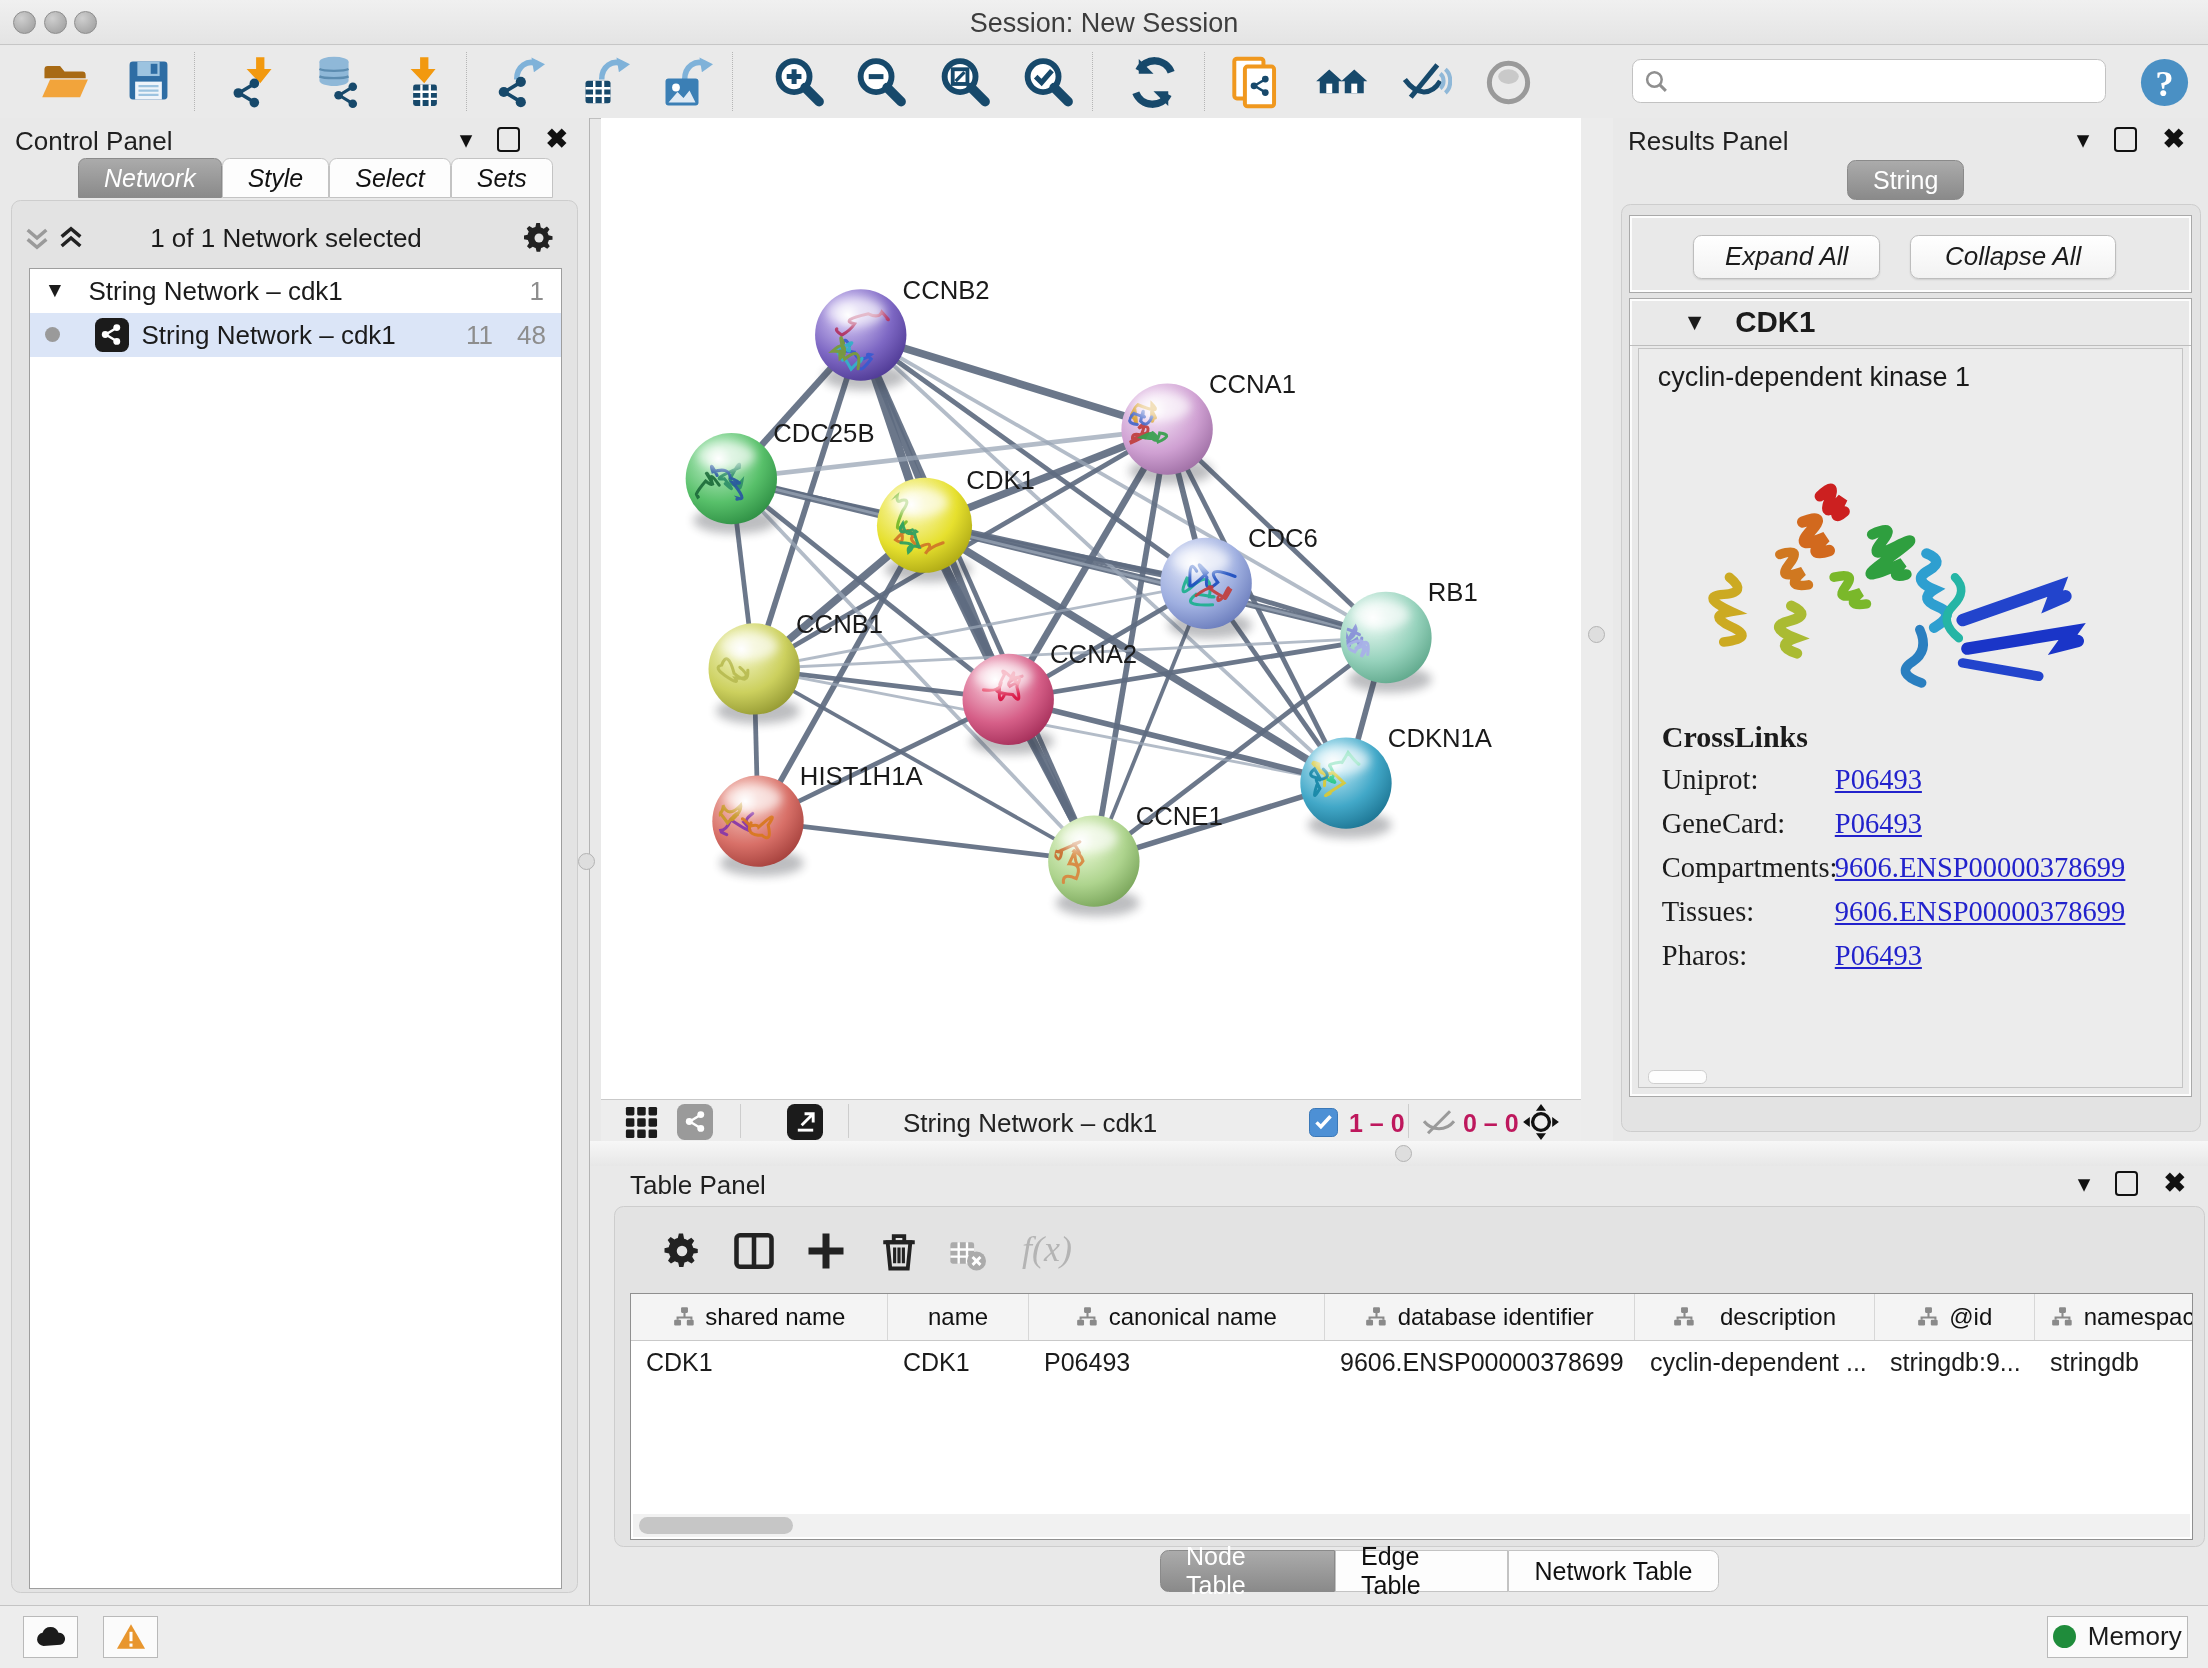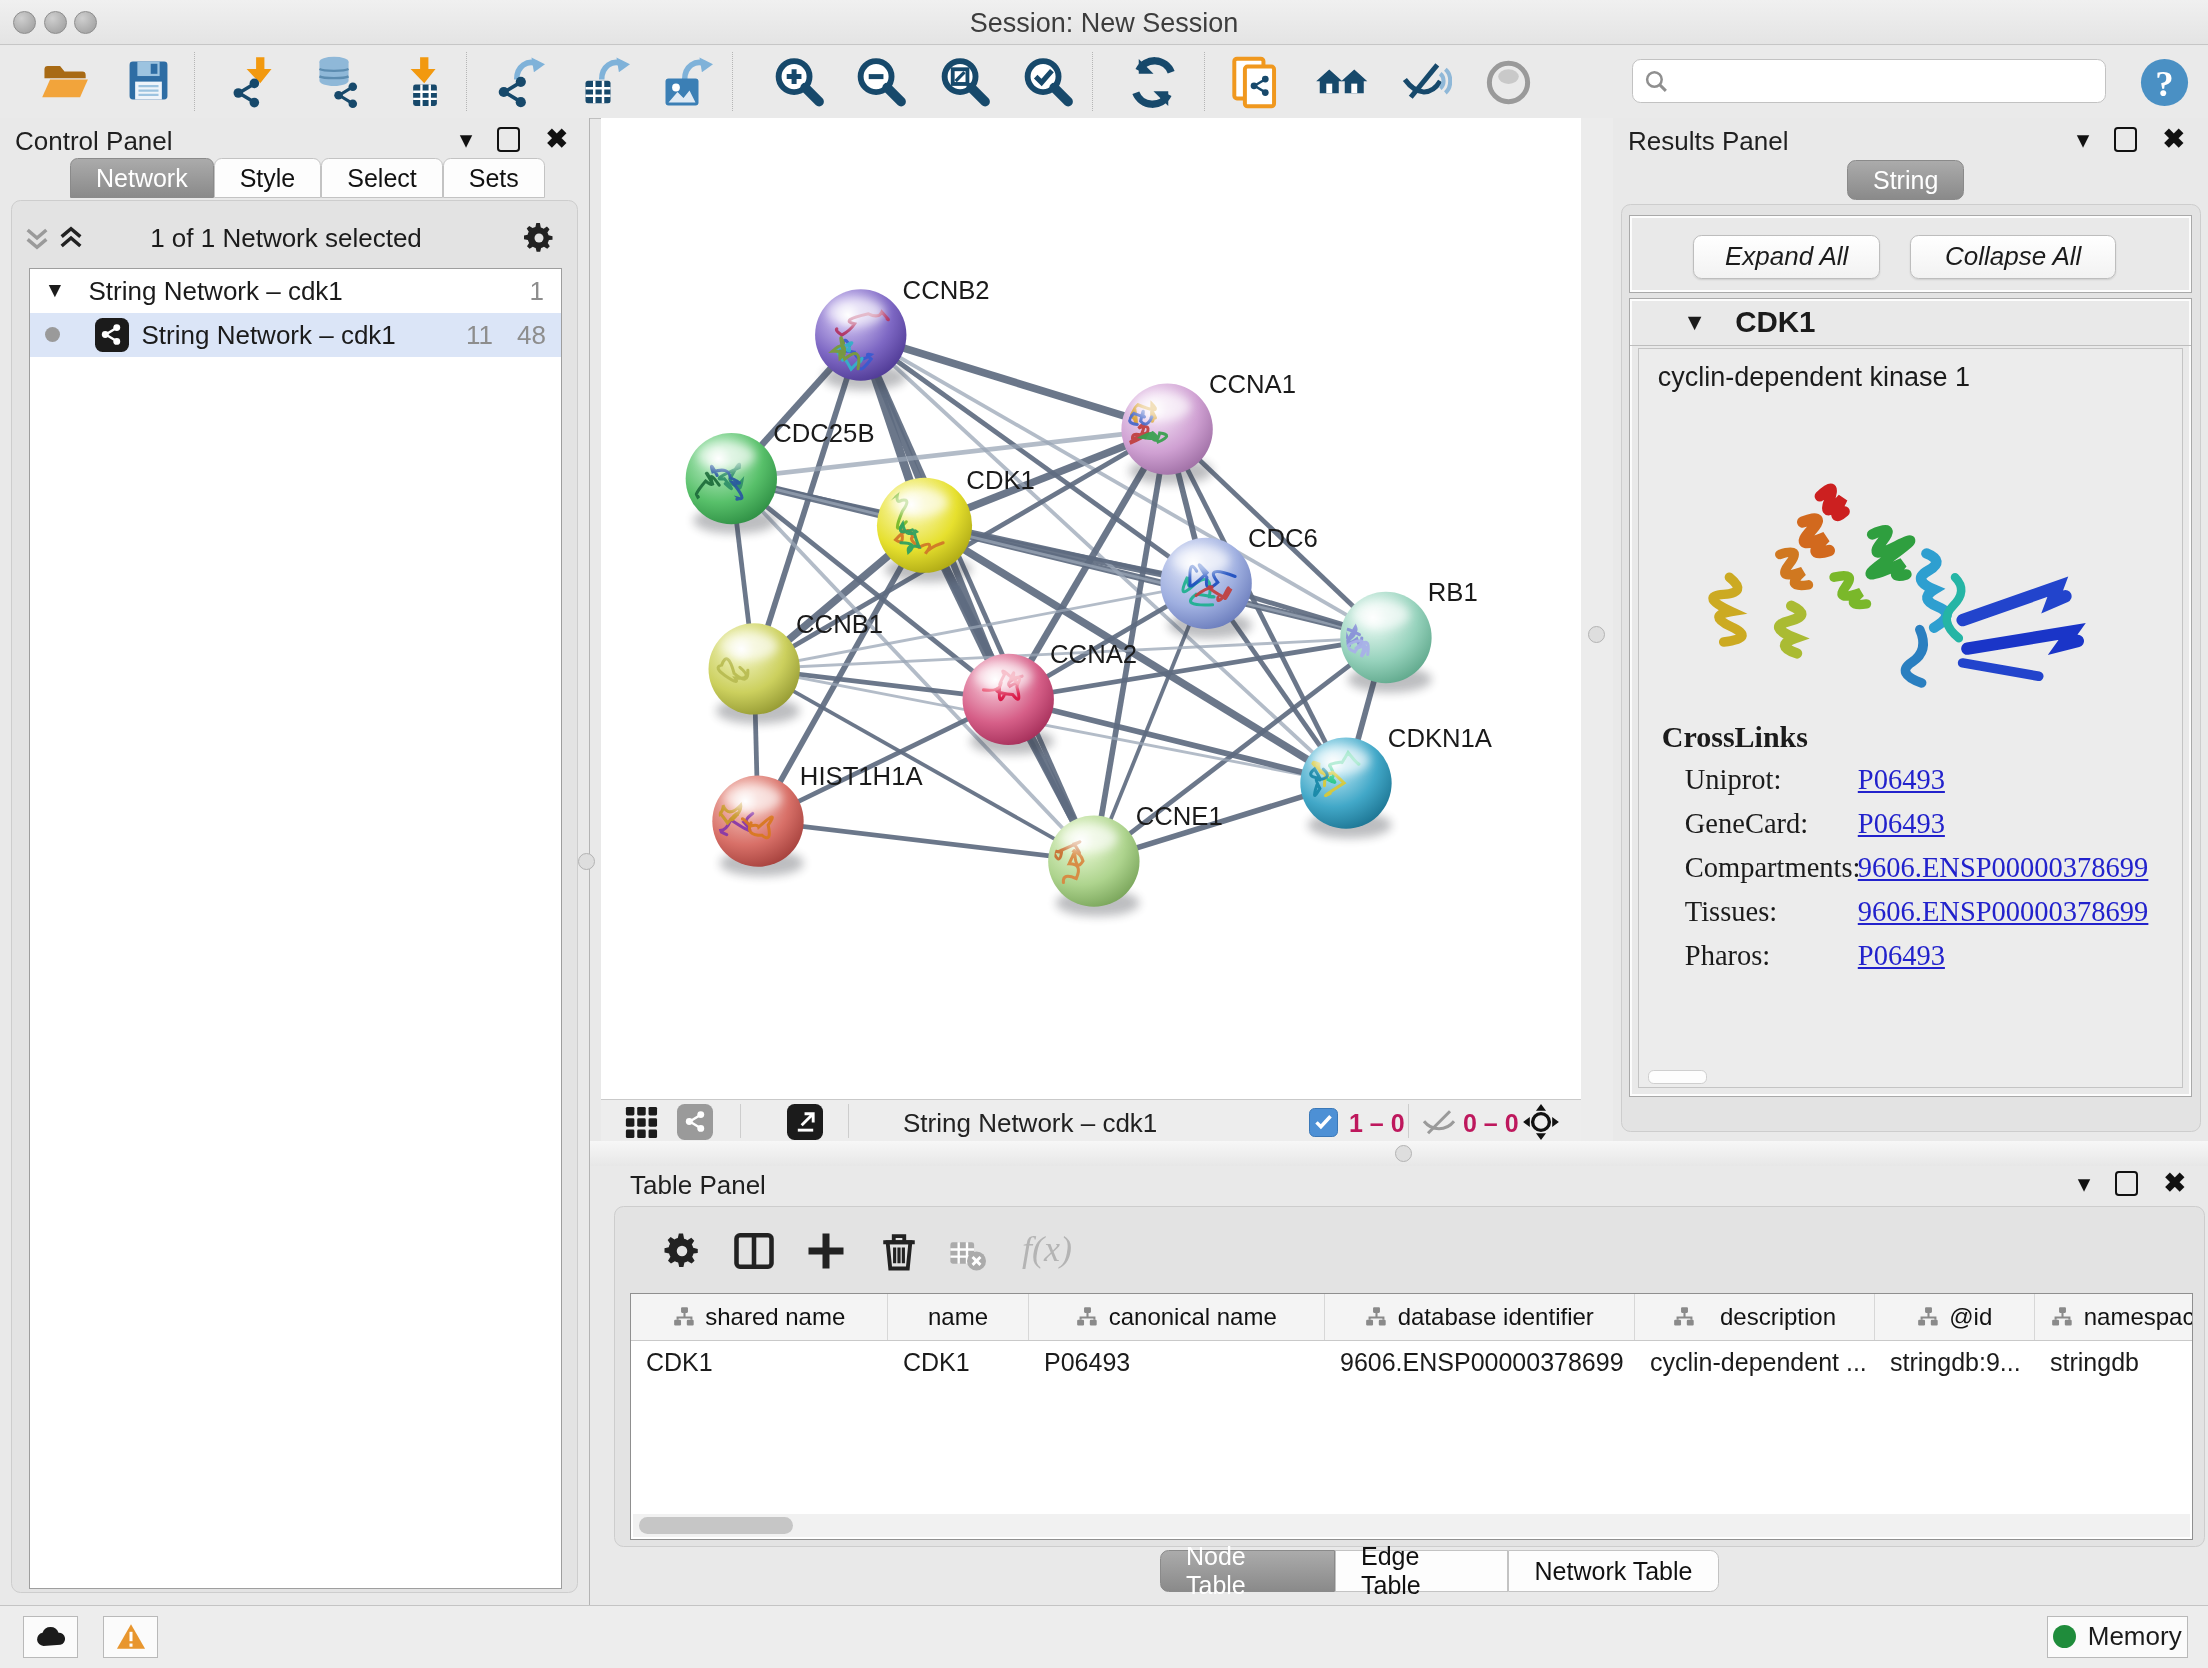--- a/index.html
+++ b/index.html
@@ -32,21 +32,21 @@
   .wi-square{width:19px;height:21px;border:2.9px solid #111;border-radius:3.8px;}
   .wi-close{font-size:27px;color:#111;font-weight:bold;line-height:1;}
   .tabbtn{height:40px;display:inline-flex;align-items:center;justify-content:center;
     padding:0 25px;font-size:25px;border:1px solid #c3c3c3;background:#fdfdfd;color:#111;
     border-radius:7.6px 7.6px 0 0;box-sizing:border-box;}
   .tabbtn.sel{background:linear-gradient(#ababab,#8a8a8a);color:#fff;border-color:#8a8a8a;}
   .graybox{position:absolute;background:#e3e3e3;border:1.9px solid #cdcdcd;border-radius:9.5px;}
   
   #control-panel{position:absolute;left:0;top:118px;width:590px;height:1488px;
     background:#e9e9e9;border-right:1.9px solid #b4b4b4;box-sizing:border-box;}
-  #cp-tabs{position:absolute;left:70px;top:40px;display:flex;}
+  #cp-tabs{position:absolute;left:78px;top:40px;display:flex;font-style:italic;}
   #cp-status{position:absolute;left:4px;right:21px;top:99px;height:42px;}
   #cp-status .txt{position:absolute;left:0;right:0;text-align:center;top:5.7px;font-size:26px;}
   #cp-tree{position:absolute;left:28.5px;right:27px;top:150px;bottom:17px;background:#fff;
     border:1.9px solid #9e9e9e;}
   .tree-row{position:relative;height:44px;font-size:26px;}
   .tree-row .lbl{position:absolute;top:6.7px;}
   .tree-row .cnt{position:absolute;top:6.7px;color:#8d8d8d;}
   #tree-child{background:#dbe5f7;}
   .chip{position:absolute;border-radius:7.6px;display:flex;align-items:center;justify-content:center;}
   
@@ -75,21 +75,21 @@
   #rp-gene{top:93px;height:797px;}
   #rp-gene-head{position:absolute;left:0;right:0;top:0;height:46px;border-bottom:1.9px solid #bdbdbd;}
   #rp-gene-head .tri{position:absolute;left:53px;top:9.5px;font-size:23px;}
   #rp-gene-head .nm{position:absolute;left:105px;top:5.7px;font-size:29.5px;font-weight:bold;}
   #rp-gene-body{position:absolute;left:7.6px;right:7.6px;top:49px;bottom:7.6px;background:#ececec;border:1px solid #c4c4c4;}
   #rp-desc{position:absolute;left:19px;top:13.3px;font-size:27px;}
   #protein-svg{position:absolute;left:38px;top:114px;}
   #crosslinks{position:absolute;left:23px;top:371px;font-family:"Liberation Serif",serif;}
   #crosslinks .clhead{font-size:30px;font-weight:bold;margin-bottom:9.5px;}
   .clrow{height:44px;font-size:28.5px;}
-  .clrow .cl-l{display:inline-block;width:173px;margin-left:23px;}
+  .clrow .cl-l{display:inline-block;width:173px;}
   .clrow a{color:#2222cc;text-decoration:underline;}
   #rp-scrollstub{position:absolute;left:9.5px;bottom:3.8px;width:57px;height:11.4px;background:#fdfdfd;
     border:1px solid #cfcfcf;border-radius:5.7px;}
   
   #h-splitter{position:absolute;left:590px;top:1141px;width:1619px;height:25px;
     background:linear-gradient(#f7f7f7,#e7e7e7);}
   
   #table-panel{position:absolute;left:590px;top:1166px;width:1619px;height:439px;background:#e9e9e9;}
   #tp-outer{position:absolute;left:24px;top:40px;width:1589px;height:339px;background:#e3e3e3;
     border:1.9px solid #cdcdcd;border-radius:9.5px;}

